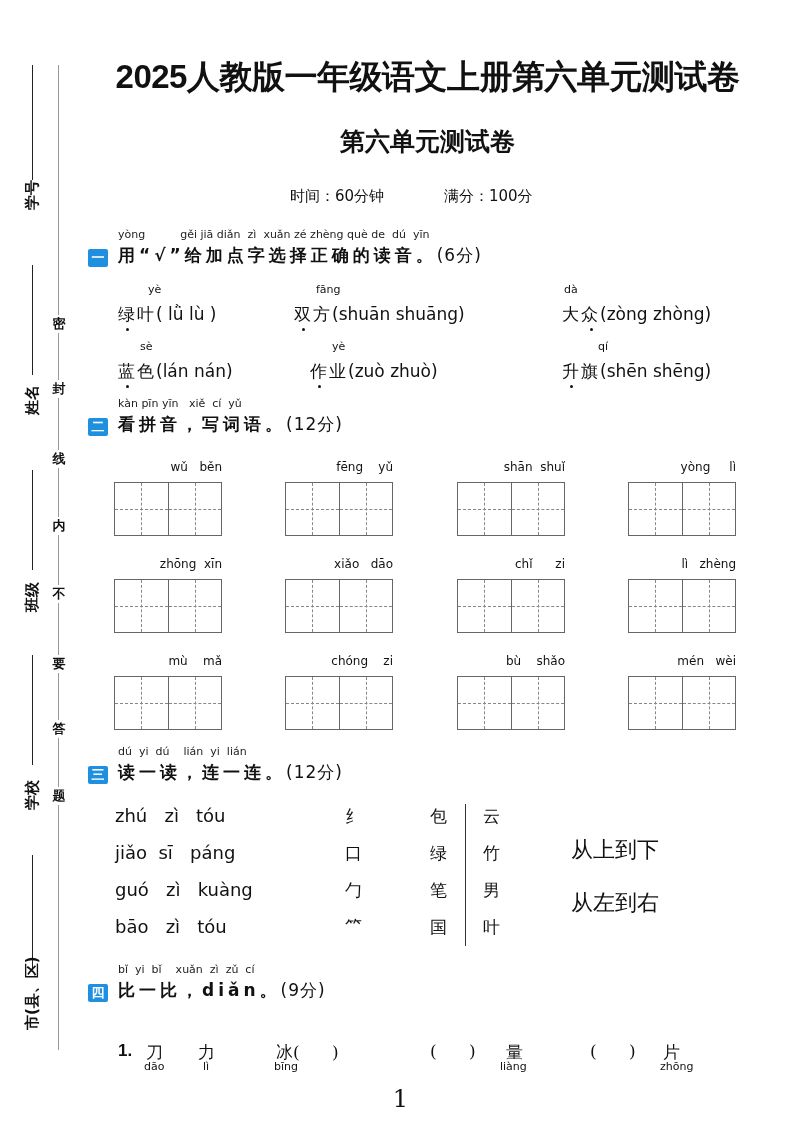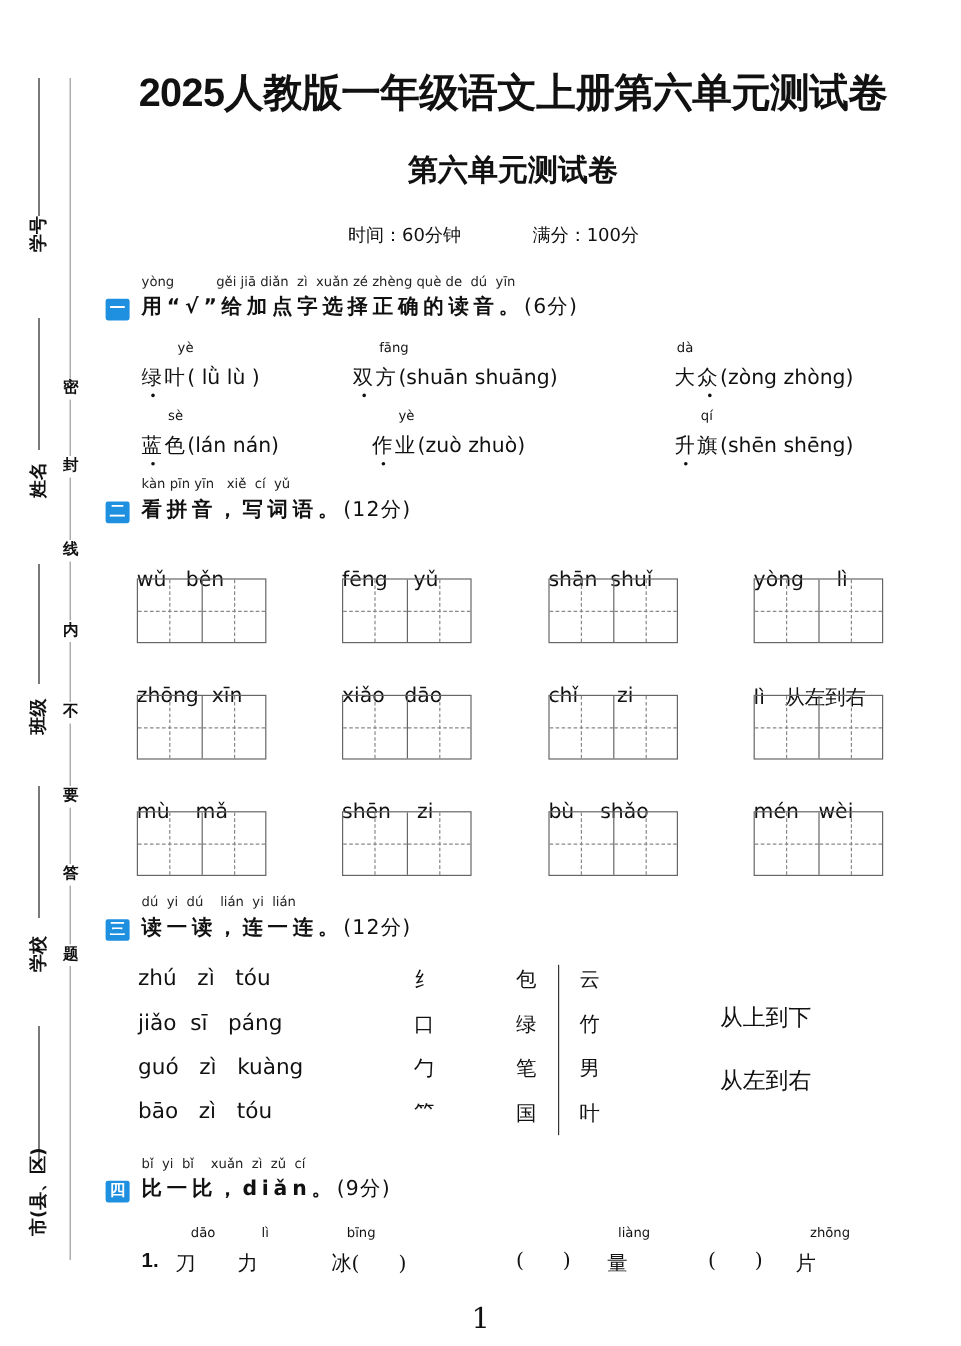--- a/index.html
+++ b/index.html
@@ -28,34 +28,34 @@
   .head-pinyin { position: absolute; left: 30px; top: 0; font-size: 11px; white-space: pre; color: #222; }
   .head-text { position: absolute; left: 30px; top: 16px; font-size: 17px; font-weight: bold; white-space: pre; letter-spacing: 4px; }
   .head-score { font-weight: normal; letter-spacing: 1px; }
 
   .q1-item { position: absolute; font-size: 17px; white-space: nowrap; }
   .q1-item .py { position: absolute; top: -20px; font-size: 11px; }
   .q1-item .hz { font-family: Liberation Sans, sans-serif; letter-spacing: 2px; }
   .q1-item .dot { position: absolute; top: 25px; width: 3px; height: 3px; background: #111; border-radius: 50%; }
 
   .word-block { position: absolute; width: 108px; }
-  .word-py { position: absolute; top: 13px; left: 0; width: 108px; font-size: 17px; text-align: left; white-space: pre; }
+  .word-py { position: absolute; top: 0; left: 0; width: 108px; font-size: 12px; text-align: right; white-space: pre; }
   .grid { position: absolute; top: 22px; left: 0; width: 108px; height: 54px; border: 1px solid #666; box-sizing: border-box; display: flex; }
   .cell { position: relative; width: 54px; height: 52px; box-sizing: border-box; }
   .cell + .cell { border-left: 1px solid #666; }
   .cell::before { content: ""; position: absolute; left: 26px; top: 0; height: 100%; border-left: 1px dashed #888; }
   .cell::after { content: ""; position: absolute; top: 26px; left: 0; width: 100%; border-top: 1px dashed #888; }
 
   .q3-py { position: absolute; left: 115px; font-size: 18px; white-space: pre; }
   .q3-radical { position: absolute; left: 345px; font-size: 17px; font-family: "DejaVu Serif", serif; }
   .q3-mid { position: absolute; left: 430px; font-size: 17px; font-family: "DejaVu Serif", serif; }
   .q3-right { position: absolute; left: 483px; font-size: 17px; font-family: "DejaVu Serif", serif; }
   .q3-divider { position: absolute; left: 465px; top: 804px; width: 1px; height: 142px; background: #333; }
-  .q3-note { position: absolute; left: 600px; font-size: 19px; font-family: "DejaVu Serif", serif; }
-  .q4-py { position: absolute; top: 1021px; font-size: 11px; margin-left: 15px; }
+  .q3-note { position: absolute; left: 571px; font-size: 22px; font-family: "DejaVu Serif", serif; }
+  .q4-py { position: absolute; top: 1060px; font-size: 11px; }
   .q4-item { position: absolute; top: 1041px; font-size: 17px; font-family: "DejaVu Serif", serif; white-space: pre; }
 
   .page-num { position: absolute; left: 0; width: 801px; top: 1085px; text-align: center; font-size: 24px; font-family: "DejaVu Serif", serif; }
 </style>
 </head>
 <body>
 
 <div>
   <div class="margin-line-outer" style="top:65px;height:115px"></div>
   <div class="margin-line-outer" style="top:265px;height:110px"></div>
@@ -112,21 +112,21 @@
   <span class="py" style="left:22px">sè</span>
   <span class="hz">蓝色</span><span>(lán   nán)</span>
   <span class="dot" style="left:8px"></span>
 </div>
 <div class="q1-item" style="left:310px;top:360px">
   <span class="py" style="left:22px">yè</span>
   <span class="hz">作业</span><span>(zuò   zhuò)</span>
   <span class="dot" style="left:8px"></span>
 </div>
 <div class="q1-item" style="left:562px;top:360px">
-  <span class="py" style="left:22px">qí</span>
+  <span class="py" style="left:36px">qí</span>
   <span class="hz">升旗</span><span>(shēn   shēng)</span>
   <span class="dot" style="left:8px"></span>
 </div>
 
 <div class="section-head" style="top:397px">
   <div class="badge">二</div>
   <div class="head-pinyin">kàn pīn yīn   xiě  cí  yǔ</div>
   <div class="head-text"><span>看拼音，写词语。</span><span class="head-score">(12分)</span></div>
 </div>
 
@@ -174,36 +174,36 @@
     </div>
   </div>
 <div class="word-block" style="left:457px;top:557px">
     <div class="word-py">chǐ      zi</div>
     <div class="grid">
       <div class="cell"></div>
       <div class="cell"></div>
     </div>
   </div>
 <div class="word-block" style="left:628px;top:557px">
-    <div class="word-py">lì   从左到右</div>
+    <div class="word-py">lì   zhèng</div>
     <div class="grid">
       <div class="cell"></div>
       <div class="cell"></div>
     </div>
   </div>
 
 <div class="word-block" style="left:114px;top:654px">
     <div class="word-py">mù    mǎ</div>
     <div class="grid">
       <div class="cell"></div>
       <div class="cell"></div>
     </div>
   </div>
 <div class="word-block" style="left:285px;top:654px">
-    <div class="word-py">shēn    zi</div>
+    <div class="word-py">chóng    zi</div>
     <div class="grid">
       <div class="cell"></div>
       <div class="cell"></div>
     </div>
   </div>
 <div class="word-block" style="left:457px;top:654px">
     <div class="word-py">bù    shǎo</div>
     <div class="grid">
       <div class="cell"></div>
       <div class="cell"></div>

